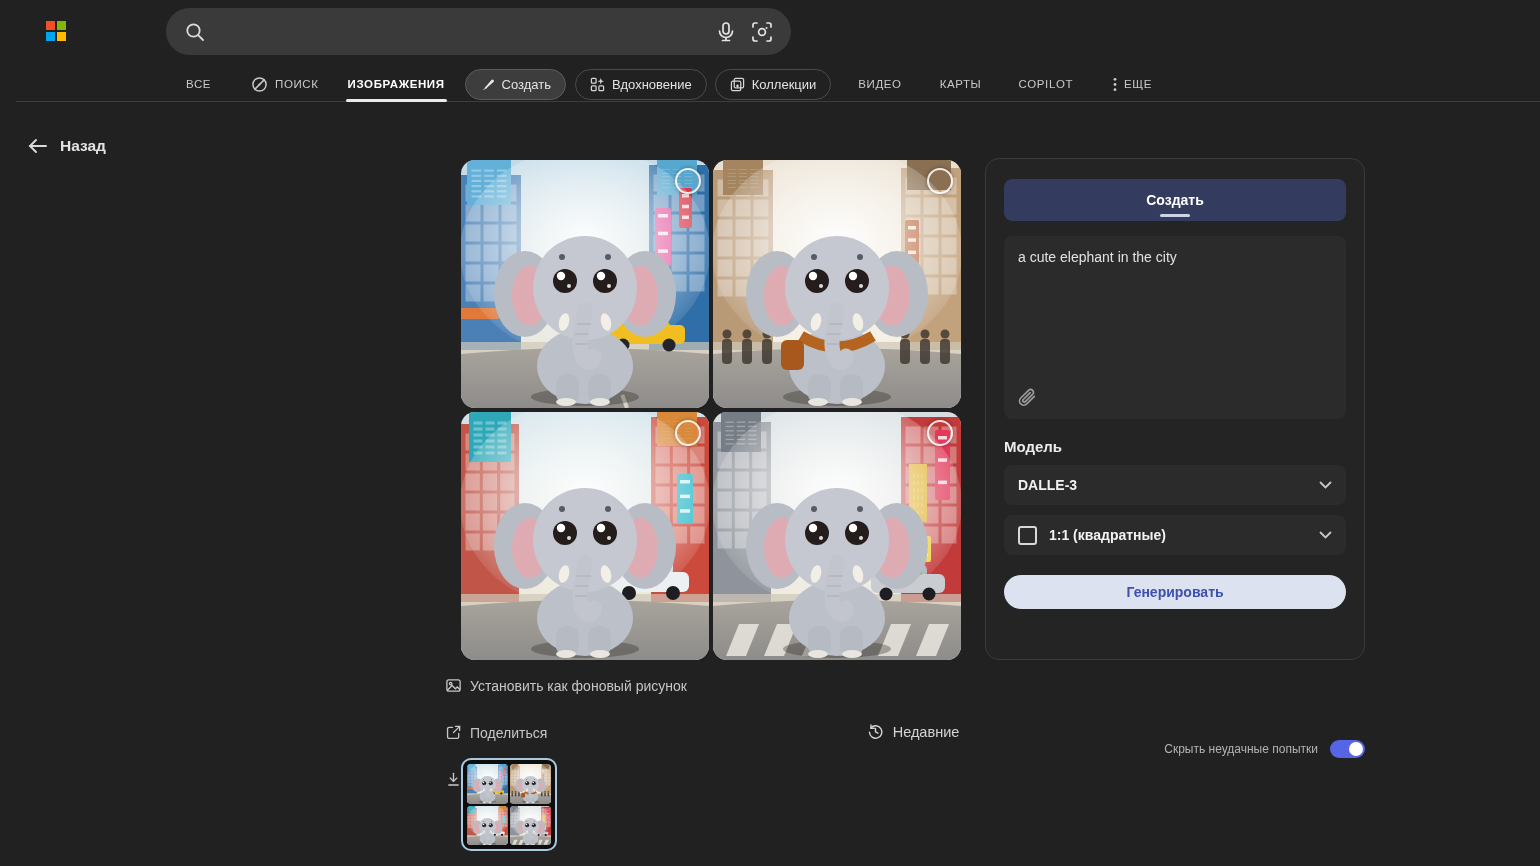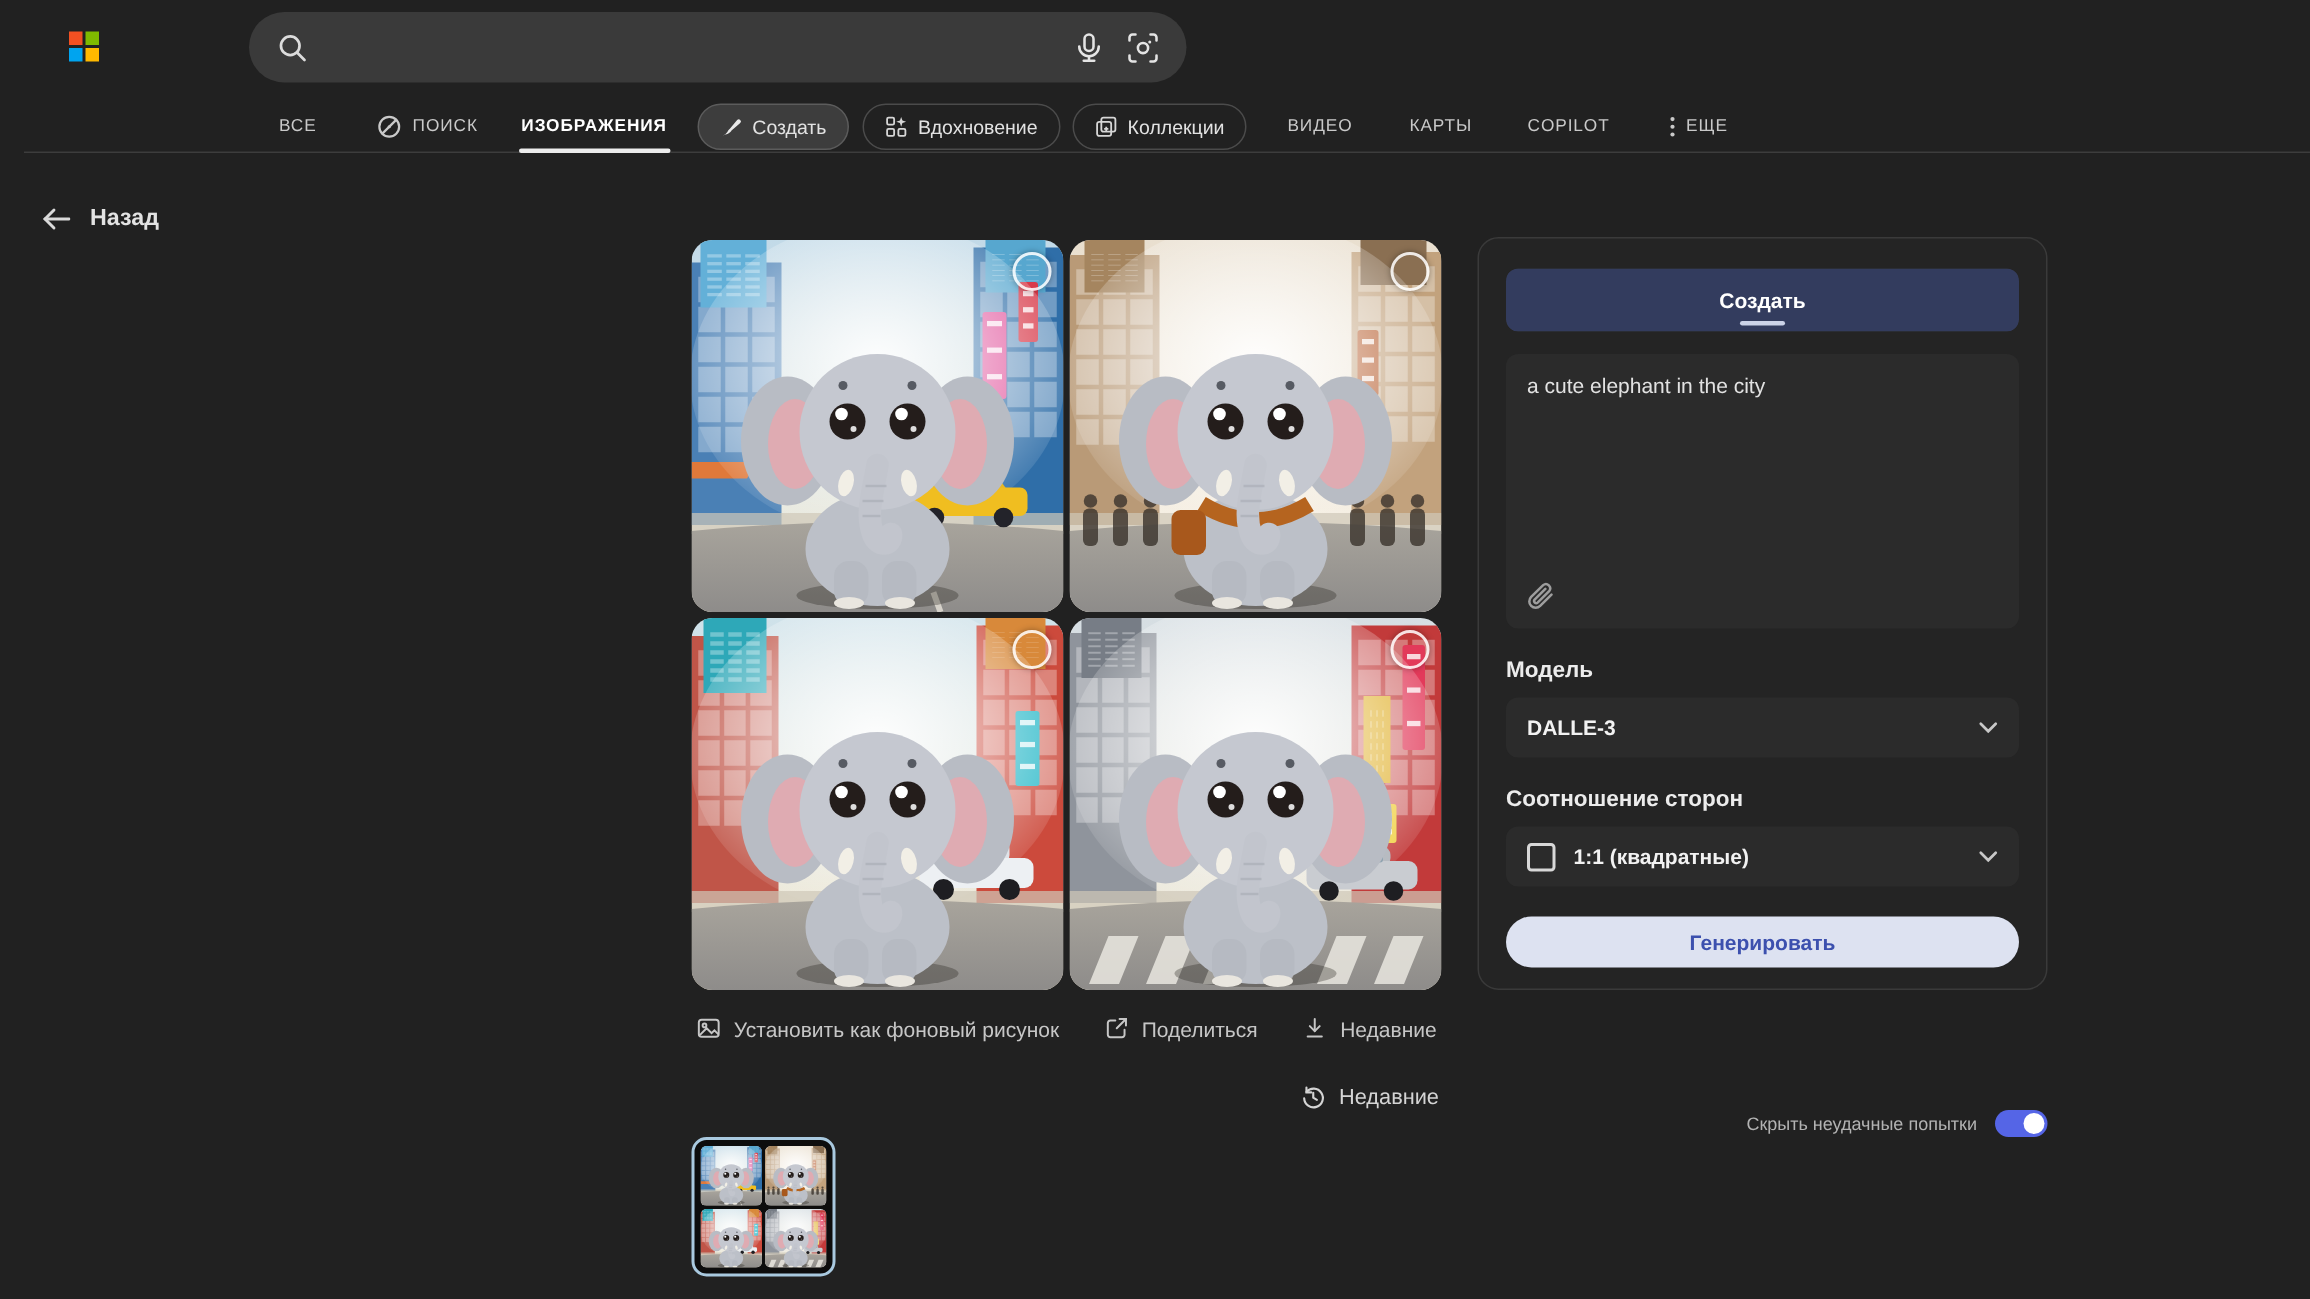--- a/index.html
+++ b/index.html
@@ -25,21 +25,21 @@
 
   
   .back { position:absolute; left:28px; top:137px; display:flex; align-items:center; gap:13px; color:#e3e3e3; font-size:15.5px; font-weight:bold; cursor:pointer; }
 
   
   .grid { position:absolute; left:461px; top:160px; width:500px; display:grid; grid-template-columns:248px 248px; grid-template-rows:248px 248px; gap:4px; }
   .cell { position:relative; border-radius:14px; overflow:hidden; cursor:pointer; background:#2a2a2a; }
   .sel-circle { position:absolute; top:8px; right:8px; width:26px; height:26px; border:2px solid rgba(255,255,255,.85); border-radius:50%; box-shadow:0 0 4px rgba(0,0,0,.35); cursor:pointer; }
 
   
-  .actions { position:absolute; left:461px; top:677px; width:500px; display:flex; justify-content:center; gap:30px; }
+  .actions { position:absolute; left:445px; top:677px; width:500px; display:flex; justify-content:center; gap:30px;flex-direction:column; }
   .action { display:flex; align-items:center; gap:8px; color:#c6c6c6; font-size:14px; cursor:pointer; white-space:nowrap; }
 
   
   .recent-row { position:absolute; left:461px; top:723px; width:904px; height:22px; display:flex; align-items:center;flex-direction:column; }
   .recent-left { display:flex; align-items:center; gap:9px; color:#d4d4d4; font-size:14.5px; }
   .recent-right { margin-left:auto; display:flex; align-items:center; gap:12px; }
   .hide-label { color:#b3b3b3; font-size:12px; }
   .toggle { position:relative; width:35px; height:18px; border-radius:9px; background:#5565e6; cursor:pointer; flex:0 0 auto; }
   .toggle .knob { position:absolute; top:2px; right:2px; width:14px; height:14px; border-radius:50%; background:#ffffff; }
 
@@ -1401,21 +1401,20 @@
   </div>
 
   <div class="field-label">Модель</div>
   <div class="select">
     <span class="val">DALLE-3</span>
     <svg class="chev" width="13" height="8" viewBox="0 0 13 8" fill="none" stroke="#c8c8c8" stroke-width="1.8" stroke-linecap="round">
         <path d="M1.5 1.5 L6.5 6.5 L11.5 1.5"></path>
       </svg>
   </div>
 
-  <div class="field-label">Соотношение сторон</div>
   <div class="select">
     <div class="sq-icon"></div>
     <span class="val">1:1 (квадратные)</span>
     <svg class="chev" width="13" height="8" viewBox="0 0 13 8" fill="none" stroke="#c8c8c8" stroke-width="1.8" stroke-linecap="round">
         <path d="M1.5 1.5 L6.5 6.5 L11.5 1.5"></path>
       </svg>
   </div>
 
   <div class="generate">Генерировать</div>
 </div>

